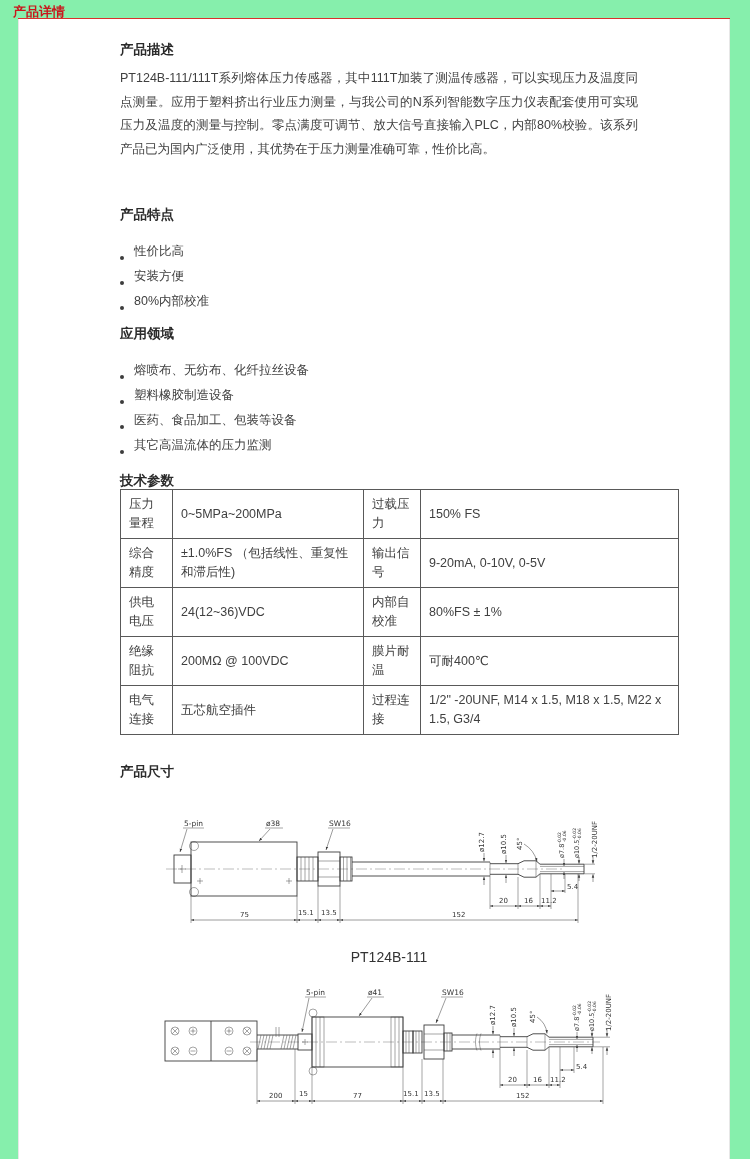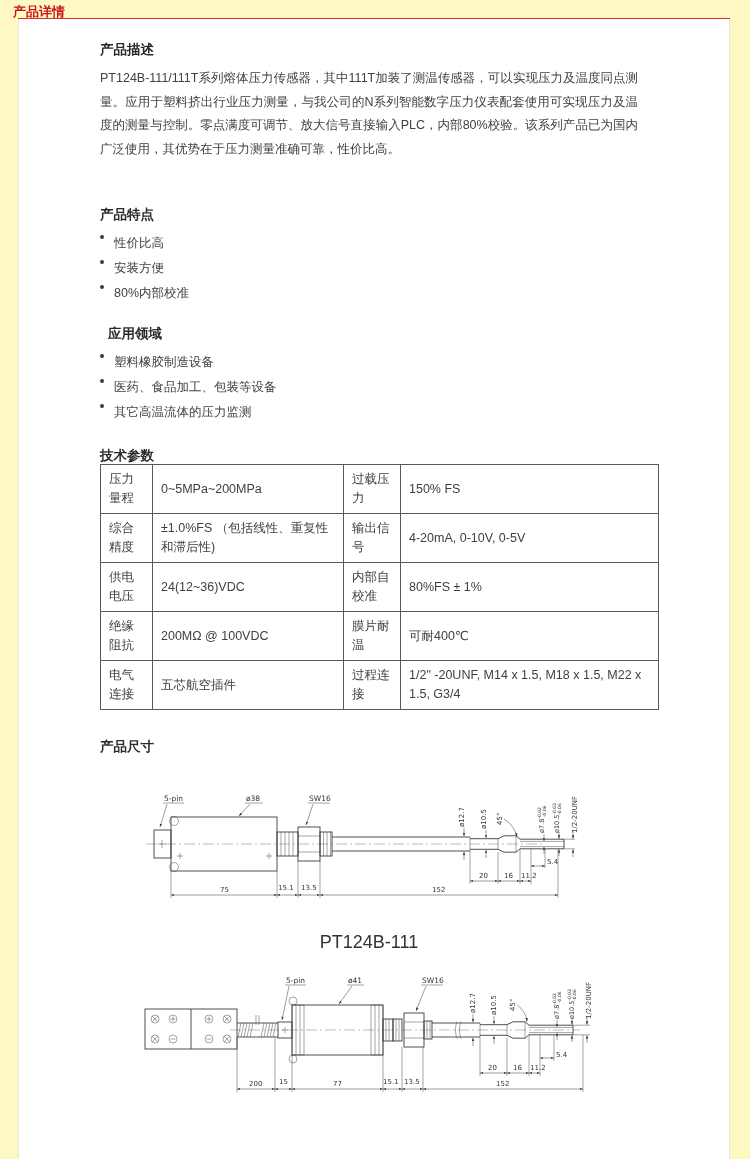--- a/index.html
+++ b/index.html
@@ -1,59 +1,60 @@
 <!DOCTYPE html>
 <html style="--accent-text: #c9161c; --accent-line: #d9302c;"><head>
 <meta charset="utf-8">
 <style>
   * { box-sizing: border-box; margin: 0; padding: 0; }
   html, body { width: 750px; height: 1159px; overflow: hidden; background: #ffffff; }
   body { font-family: "Liberation Sans", "DejaVu Sans", sans-serif; color: #404040; }
-  .page { position: relative; width: 750px; height: 1159px; background: #fef9c3; }
+  .page { position: relative; width: 750px; height: 1159px; background: #86efac; }
   .page-title {
     position: absolute; left: 13px; top: 3px;
     font-size: 13px; font-weight: bold; color: var(--accent-text, #c9161c);
   }
   .accent-line {
     position: absolute; left: 18px; top: 18px; width: 712px; height: 2px;
     background: var(--accent-line, #d9302c);
   }
   .content-box {
     position: absolute; left: 18px; top: 19px; width: 712px; height: 1140px;
     border-left: 1px solid #e7e7e7; border-right: 1px solid #e7e7e7;
     background: #fff;
+    padding-left: 20px;
   }
   .inner { padding: 22px 91px 0 81px; }
   h3.sec { font-size: 13.5px; font-weight: bold; color: #2b2b2b; line-height: 17px; }
   .desc {
     margin-top: 9px; font-size: 12.5px; line-height: 23.5px;
     text-align: justify; color: #404040;
   }
   .sec-gap-lg { margin-top: 45px; }
-  .sec-gap-md { margin-top: 15px; margin-left: 8px; }
+  .sec-gap-md { margin-top: 15px; }
   .sec-gap-sm { margin-top: 18px; }
   .bullets { margin-top: 12px; }
-  .bullet-row { display: flex; align-items: flex-start; height: 25px; font-size: 12.5px; }
+  .bullet-row { display: flex; align-items: flex-end; height: 25px; font-size: 12.5px; }
   .dot {
     width: 4px; height: 4px; border-radius: 50%; background: #3d3d3d;
     margin-right: 10px; flex: 0 0 auto;
   }
   table.specs {
     border-collapse: collapse; width: 538px;
     font-size: 12.5px; color: #404040; table-layout: fixed;
   }
   table.specs td {
     border: 1px solid #595959; padding: 5px 8px; line-height: 19px;
     vertical-align: middle; word-break: break-word;
   }
   td.c1 { width: 52px; } td.c2 { width: 191px; } td.c3 { width: 57px; } td.c4 { width: 258px; }
   .drawing { margin-top: 14px; }
   .drawing1 { margin-left: 40px; }
   .drawing2 { margin-left: 30px; }
-  .caption { width: 538px; text-align: center; font-size: 18px; color: #333; margin-top: 9px; }
+  .caption { width: 538px; text-align: center; font-size: 14px; color: #333; margin-top: 1px; }
   
   svg .ln   { stroke: #3c3c3c; stroke-width: 0.9;  fill: none; }
   svg .thin { stroke: #4a4a4a; stroke-width: 0.5;  fill: none; }
   svg .dl   { stroke: #4a4a4a; stroke-width: 0.55; fill: none; }
   svg .cl   { stroke: #909090; stroke-width: 0.6;  fill: none; stroke-dasharray: 11 3 2 3; }
   svg text  { fill: #333333; font-family: "DejaVu Sans", sans-serif; }
   svg .dim  { font-size: 7px; }
   svg .lbl  { font-size: 7.5px; }
   svg .rot  { font-size: 7px; }
   svg .tol  { font-size: 4.5px; }
@@ -84,20 +85,24 @@
         <div class="bullet-row">
             <span class="dot"></span>
             <span>80%内部校准</span>
           </div>
       </div>
 
       <h3 class="sec sec-gap-md">应用领域</h3>
       <div class="bullets">
         <div class="bullet-row">
             <span class="dot"></span>
+            <span>熔喷布、无纺布、化纤拉丝设备</span>
+          </div>
+        <div class="bullet-row">
+            <span class="dot"></span>
             <span>塑料橡胶制造设备</span>
           </div>
         <div class="bullet-row">
             <span class="dot"></span>
             <span>医药、食品加工、包装等设备</span>
           </div>
         <div class="bullet-row">
             <span class="dot"></span>
             <span>其它高温流体的压力监测</span>
           </div>
@@ -109,21 +114,21 @@
           <tr>
             <td class="c1">压力量程</td>
             <td class="c2">0~5MPa~200MPa</td>
             <td class="c3">过载压力</td>
             <td class="c4">150% FS</td>
           </tr>
           <tr>
             <td class="c1">综合精度</td>
             <td class="c2">±1.0%FS （包括线性、重复性和滞后性)</td>
             <td class="c3">输出信号</td>
-            <td class="c4">4-20mA, 0-10V, 0-5V</td>
+            <td class="c4">9-20mA, 0-10V, 0-5V</td>
           </tr>
           <tr>
             <td class="c1">供电电压</td>
             <td class="c2">24(12~36)VDC</td>
             <td class="c3">内部自校准</td>
             <td class="c4">80%FS ± 1%</td>
           </tr>
           <tr>
             <td class="c1">绝缘阻抗</td>
             <td class="c2">200MΩ @ 100VDC</td>

